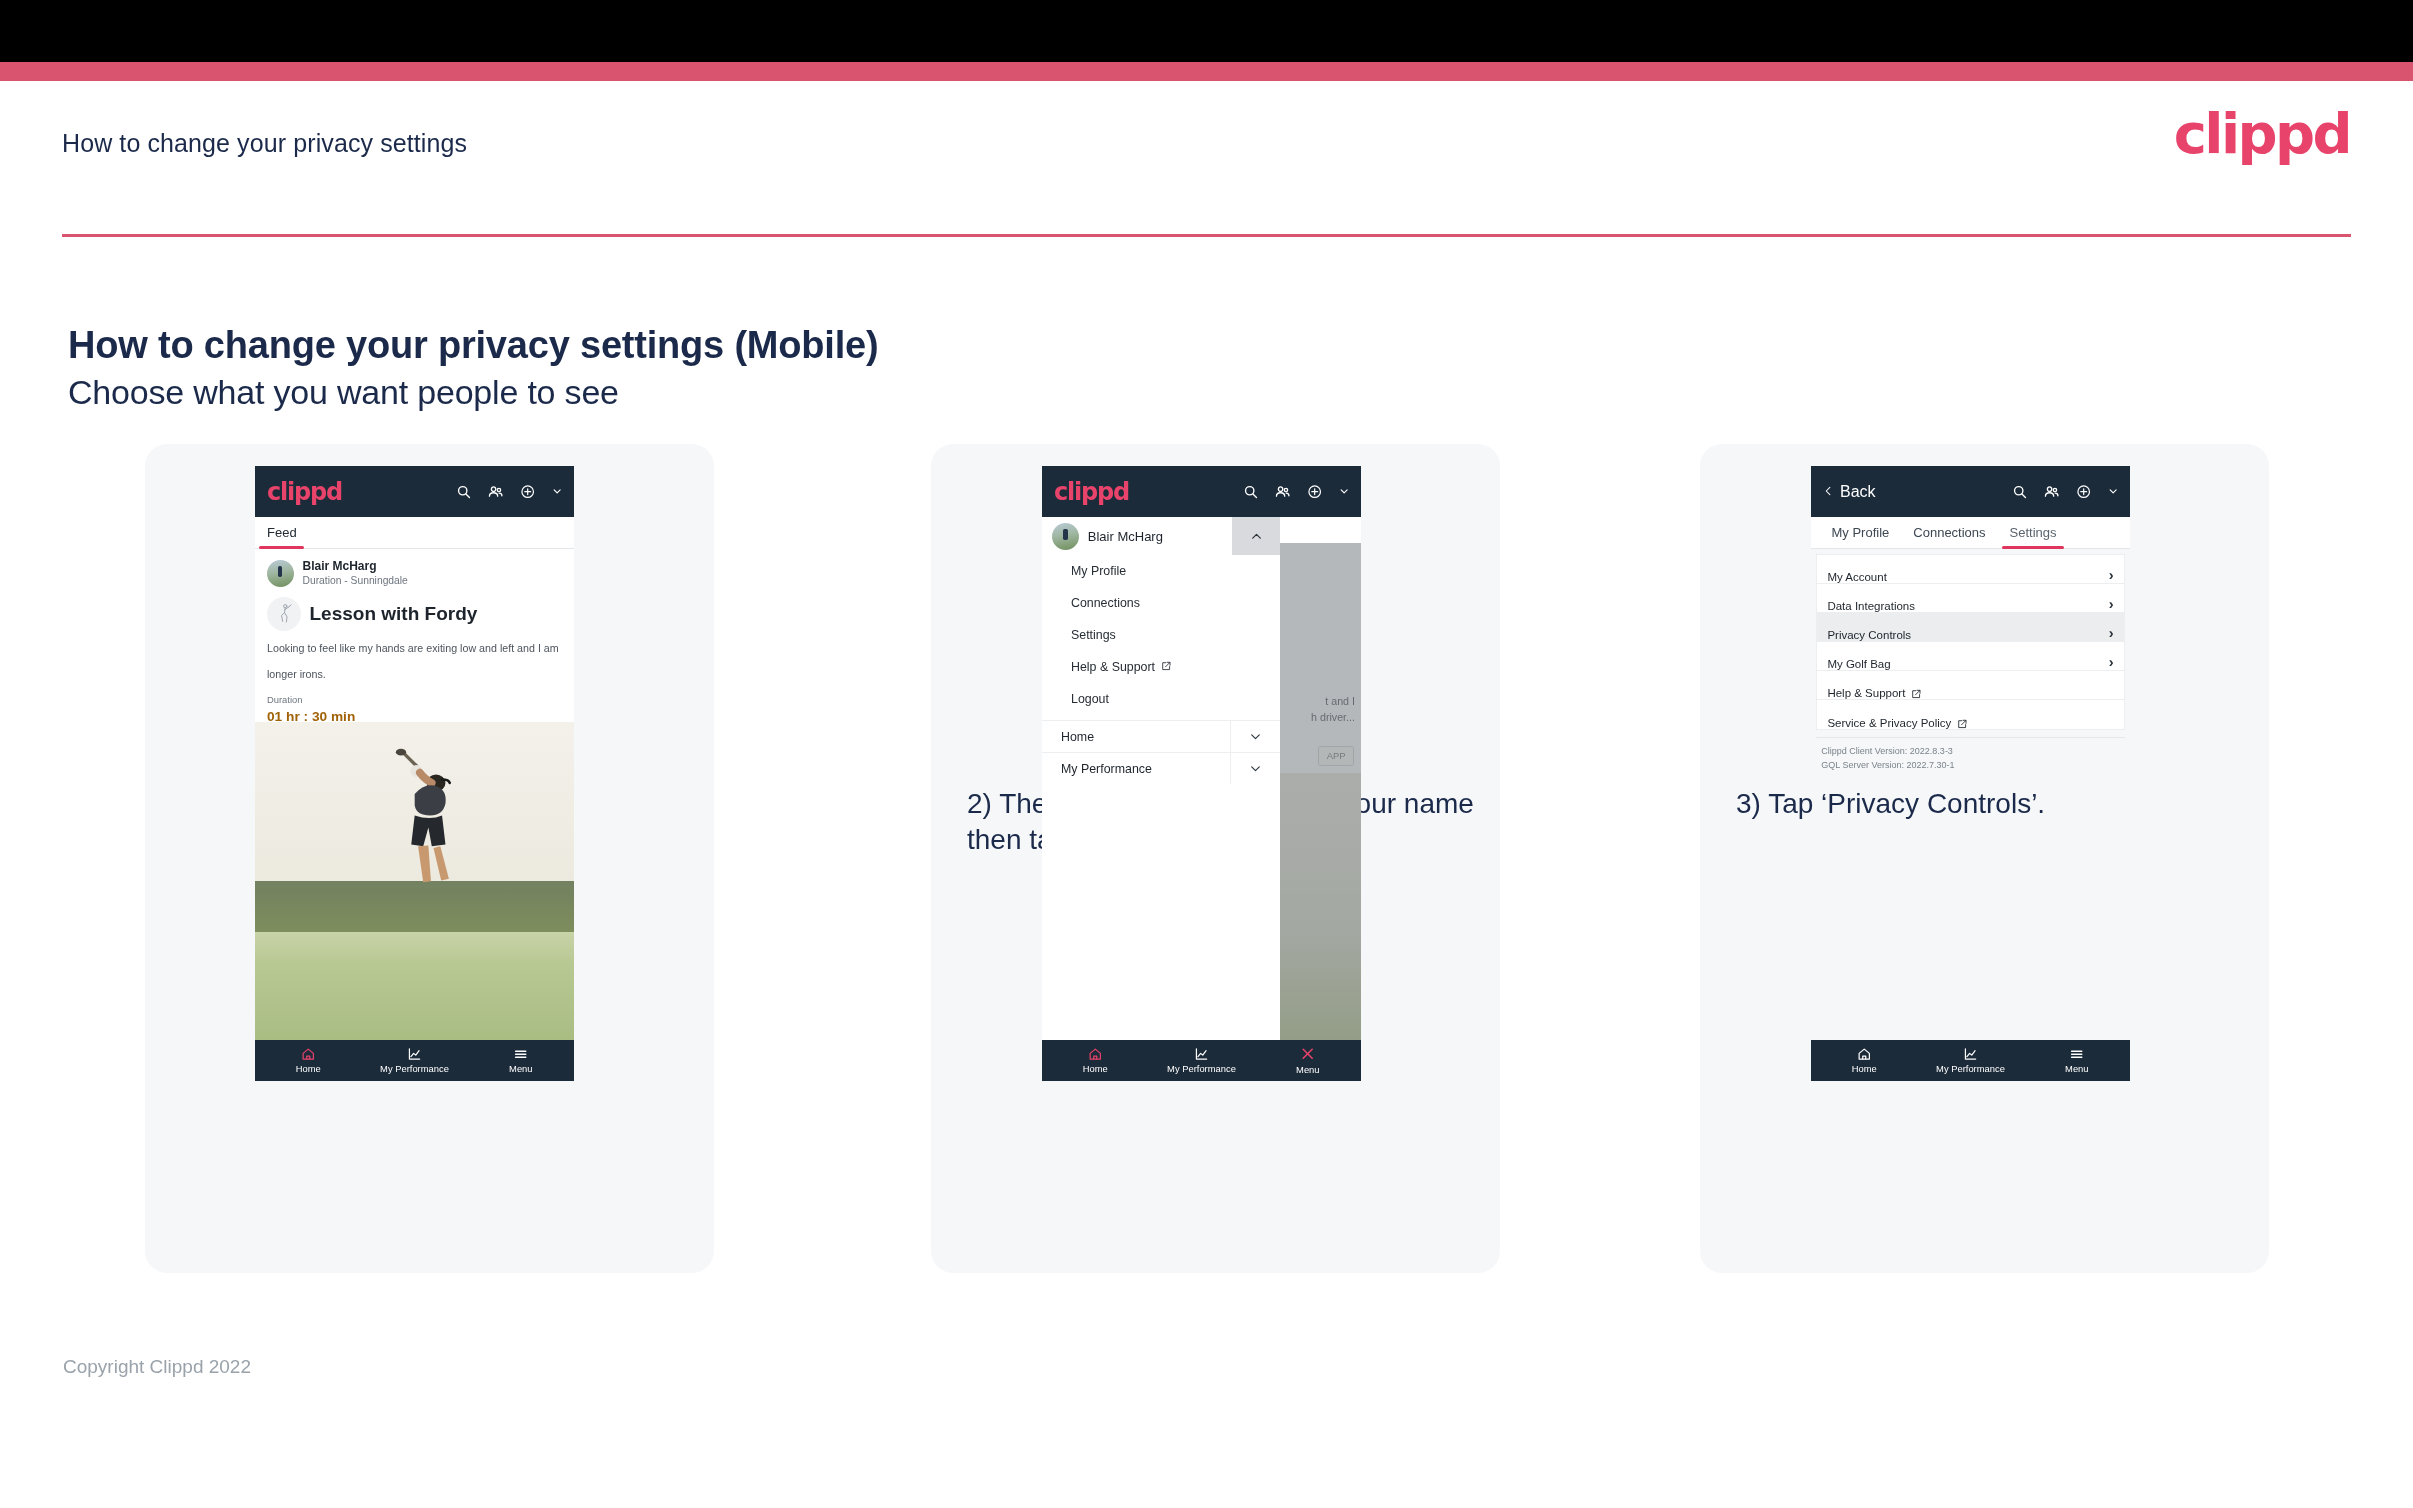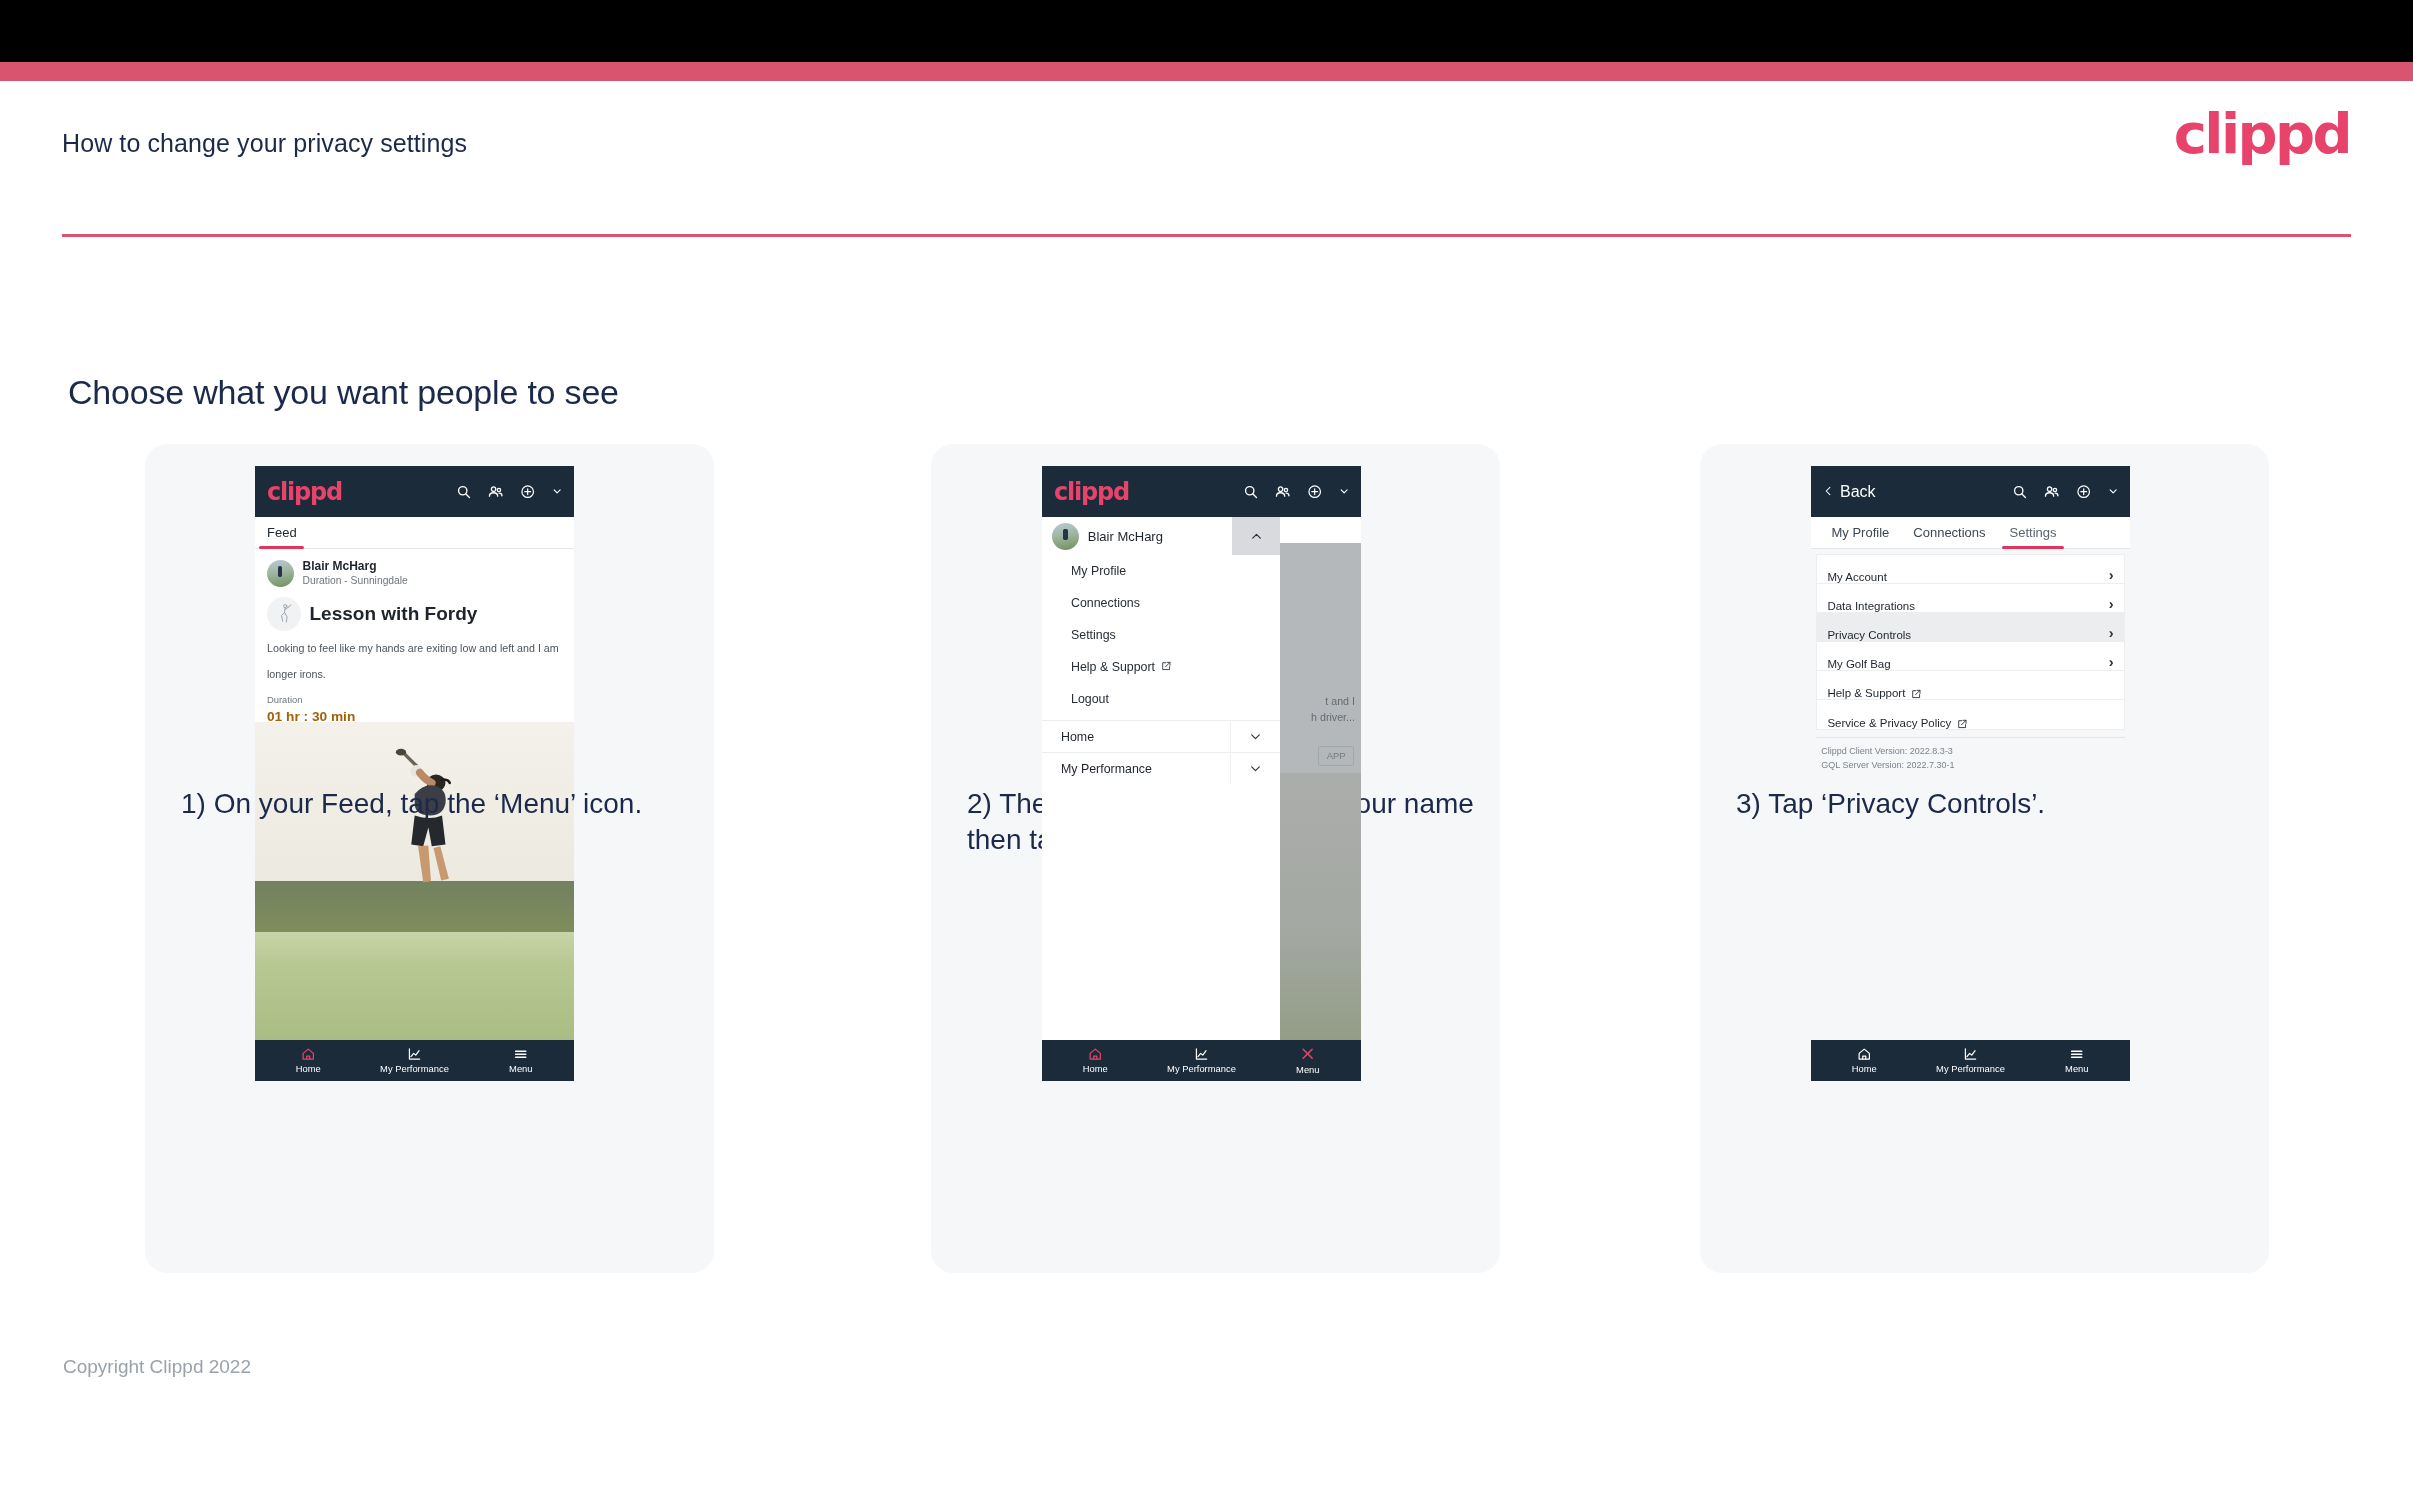--- a/index.html
+++ b/index.html
@@ -220,20 +220,21 @@
 
   <div class="topbar-black"></div>
   <div class="topbar-pink"></div>
 
   <div class="header">
     <div class="header-title">How to change your privacy settings</div>
     <div class="brand-logo">clippd</div>
     <div class="header-rule"></div>
   </div>
 
+  <div class="page-title">How to change your privacy settings (Mobile)</div>
   <div class="page-subtitle">Choose what you want people to see</div>
 
   <div class="cards">
 
     <div class="card card-1">
       <div class="phone">
 
         <div class="appbar">
           <span class="appbar-logo">clippd</span>
           <span class="appbar-icons">
@@ -330,21 +331,20 @@
           <div class="botnav-item">
             <svg width="15.4" height="14.5" viewBox="0 0 24 24" fill="none" stroke="currentColor" stroke-width="2.2" stroke-linecap="round">
                 <line x1="3.5" y1="7" x2="20.5" y2="7"></line>
                 <line x1="3.5" y1="12" x2="20.5" y2="12"></line>
                 <line x1="3.5" y1="17" x2="20.5" y2="17"></line>
               </svg>
             <span class="lbl">Menu</span>
           </div>
         </div>
       </div>
-      <div class="caption">1) On your Feed, tap the ‘Menu’ icon.</div>
     </div>
 
     <div class="card card-2">
       <div class="phone">
 
         <div class="appbar">
           <span class="appbar-logo">clippd</span>
           <span class="appbar-icons">
             <span>
               <svg width="15.4" height="15.4" viewBox="0 0 24 24" fill="none" stroke="#fff" stroke-width="2.1" stroke-linecap="round">

